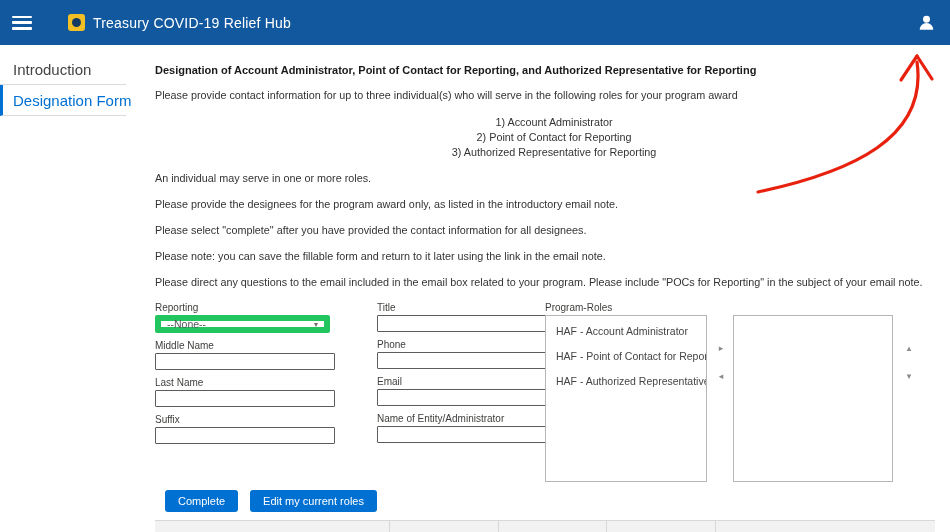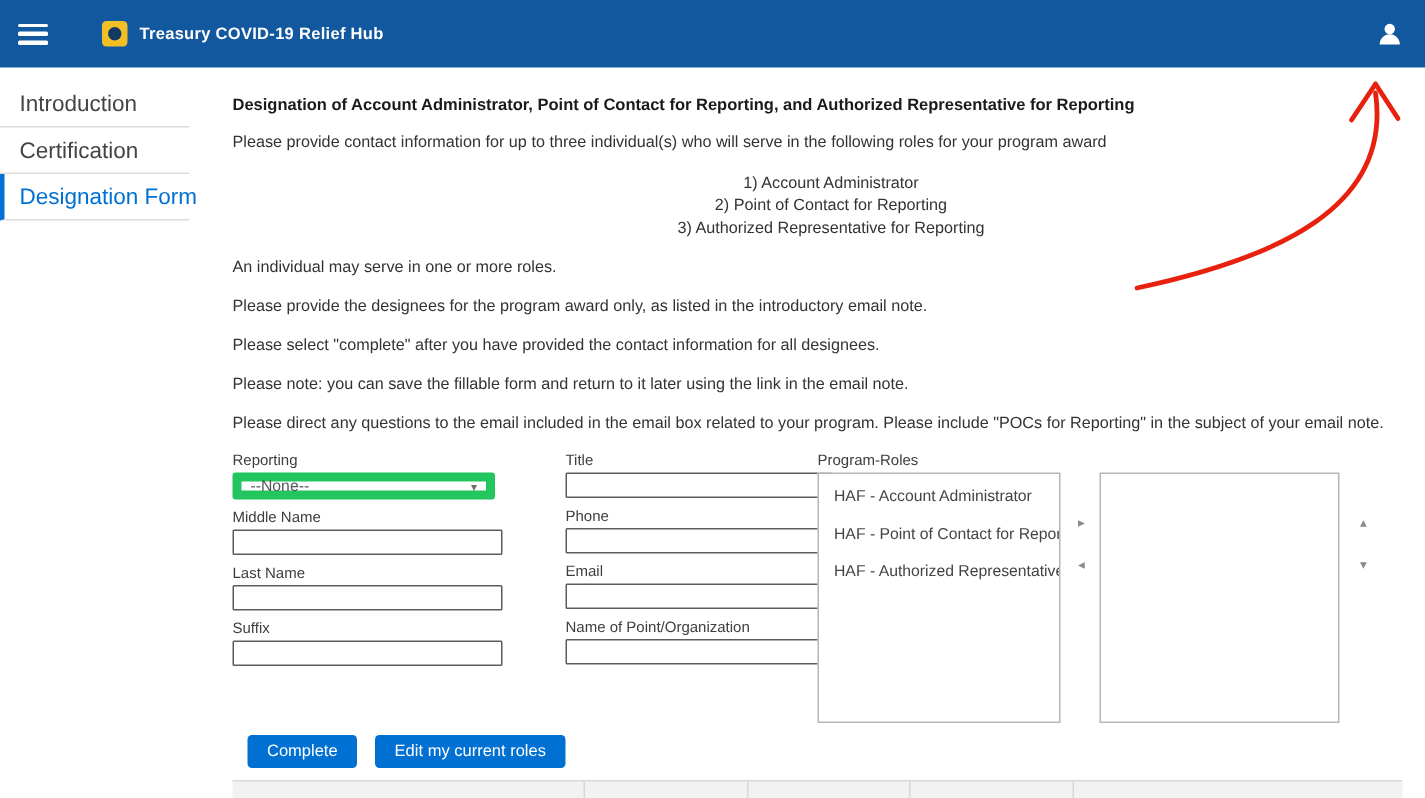--- a/index.html
+++ b/index.html
@@ -18,21 +18,21 @@
     background:#12589f; display:flex; align-items:center; color:#fff;
   }
   .hamburger { width:20px; height:14px; margin-left:12px; display:flex; flex-direction:column; justify-content:space-between; cursor:pointer; }
   .hamburger span { display:block; height:2.5px; background:#fff; border-radius:1px; }
   .brand { display:flex; align-items:center; margin-left:36px; }
   .logo {
     width:17px; height:17px; border-radius:3px; background:#f2bf24;
     display:inline-flex; align-items:center; justify-content:center; margin-right:8px;
   }
   .logo::after { content:""; width:9px; height:9px; border-radius:50%; background:#123a63; }
-  .brand-title { font-size:11px; font-weight:bold; letter-spacing:.2px; }
+  .brand-title { font-size:14px; font-weight:normal; letter-spacing:.2px; }
   .user-icon { position:absolute; right:14px; top:13px; width:19px; height:19px; cursor:pointer; }
 
   
   .sidebar { position:absolute; top:54px; left:0; width:126px; }
   .side-item {
     height:31px; line-height:31px; padding-left:13px; font-size:15px; color:#444;
     border-bottom:1px solid #dddbda; cursor:pointer; white-space:nowrap;
   }
   .side-item.active { color:#0070d2; border-left:3px solid #0070d2; padding-left:10px; }
 
@@ -114,21 +114,20 @@
     <span class="brand-title">Treasury COVID-19 Relief Hub</span>
   </div>
   <svg class="user-icon" viewBox="0 0 24 24">
     <circle cx="12" cy="8" r="4.4" fill="#ffffff"></circle>
     <path d="M3.5 21c0-4.7 3.8-8.5 8.5-8.5s8.5 3.8 8.5 8.5z" fill="#ffffff"></path>
   </svg>
 </div>
 
 <div class="sidebar">
   <div class="side-item">Introduction</div>
-  <div class="side-item">Certification</div>
   <div class="side-item active">Designation Form</div>
 </div>
 
 <div class="main">
   <h1>Designation of Account Administrator, Point of Contact for Reporting, and Authorized Representative for Reporting</h1>
   <p>Please provide contact information for up to three individual(s) who will serve in the following roles for your program award</p>
 
   <div class="roles-list">
     <div>1) Account Administrator</div>
     <div>2) Point of Contact for Reporting</div>
@@ -172,21 +171,21 @@
       </div>
       <div class="field">
         <label>Phone</label>
         <input type="text" value="" style="">
       </div>
       <div class="field">
         <label>Email</label>
         <input type="text" value="" style="">
       </div>
       <div class="field">
-        <label>Name of Point/Organization</label>
+        <label>Name of Entity/Administrator</label>
         <input type="text" value="" style="">
       </div>
     </div>
 
     <div class="roles-label">Program-Roles</div>
 
     <div class="listbox available">
       <div class="opt">HAF - Account Administrator</div>
       <div class="opt">HAF - Point of Contact for Reporting</div>
       <div class="opt">HAF - Authorized Representative fo...</div>

